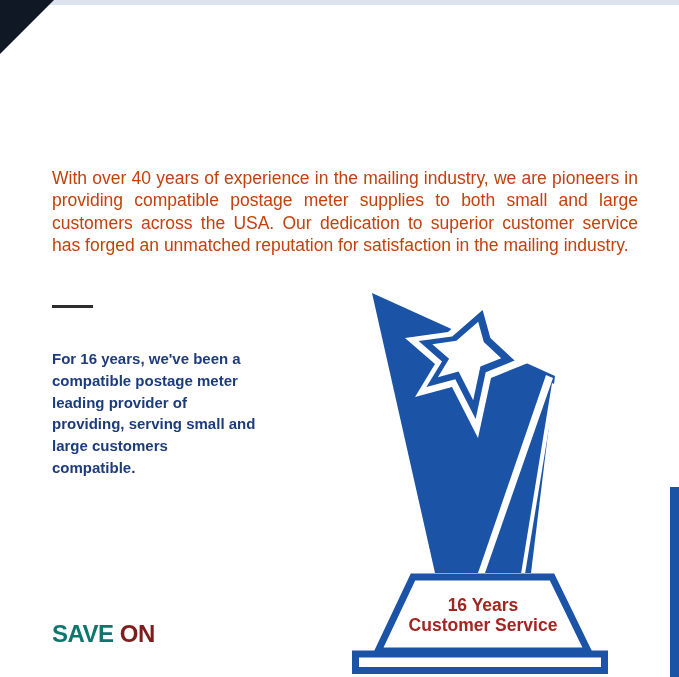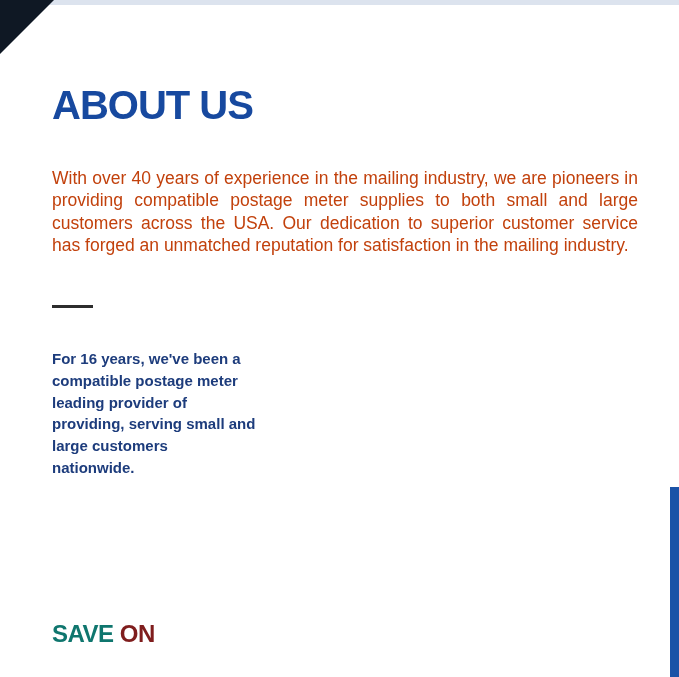--- a/index.html
+++ b/index.html
@@ -56,35 +56,54 @@
 </style>
 </head>
 <body>
 
 <div class="canvas">
 
   <div class="top-strip"></div>
   <div class="corner-triangle"></div>
   <div class="right-accent-bar"></div>
 
-  <h1 class="page-title">ABOUT US</h1>
 
   <p class="intro">With over 40 years of experience in the mailing industry, we are pioneers in providing compatible postage meter supplies to both small and large customers across the USA. Our dedication to superior customer service has forged an unmatched reputation for satisfaction in the mailing industry.</p>
 
   <div class="dash"></div>
 
   <div class="highlight">
     <div class="hl-line">For 16 years, we've been a</div>
     <div class="hl-line">compatible postage meter</div>
     <div class="hl-line">leading provider of</div>
     <div class="hl-line">providing, serving small and</div>
     <div class="hl-line">large customers</div>
-    <div class="hl-line">nationwide.</div>
+    <div class="hl-line">compatible.</div>
   </div>
 
+  <div class="trophy-wrap">
+    <svg width="270" height="387" viewBox="0 0 270 387">
+
+      <path d="M27,3 L210,86 L186,283 L90,283 Z" fill="#1b53a7"></path>
+
+      <path d="M201,85 L208,88 L140,283 L133,283 Z" fill="#ffffff"></path>
+      <path d="M207,93 L211,95 L180,284 L176,284 Z" fill="#ffffff"></path>
+
+      <path d="M142,8 L152,44 L183,73 L146,88 L133,148 L107,97 L70,107 L90,74 L60,48 L103,42 Z" fill="#ffffff"></path>
+      <path d="M137.6,19.9 L145.4,48 L169.6,70.6 L140.7,82.3 L130.6,129.1 L110.3,89.3 L81.4,97.1 L97,71.4 L73.6,51.1 L107.2,46.4 Z" fill="#1b53a7"></path>
+      <path d="M133.2,31.8 L138.8,51.9 L156.2,68.2 L135.4,76.6 L128.2,110.2 L113.6,81.6 L92.9,87.2 L104.1,68.7 L87.3,54.2 L111.4,50.8 Z" fill="#ffffff"></path>
+
+      <path d="M68,287 L207,287 L243,361 L33,361 Z" fill="#ffffff" stroke="#1b53a7" stroke-width="7" stroke-linejoin="miter"></path>
+
+      <rect x="10.5" y="364" width="249" height="16.5" fill="#ffffff" stroke="#1b53a7" stroke-width="7"></rect>
+
+      <text x="138" y="321" text-anchor="middle" font-size="17.5" class="award-text">16 Years</text>
+      <text x="138" y="341" text-anchor="middle" font-size="17.5" class="award-text">Customer Service</text>
+    </svg>
+  </div>
 
   <div class="logo">
     <div class="logo-main">
       <span class="logo-word1">SAVE</span>
       <span class="logo-word2">ON</span>
     </div>
   </div>
 
 </div>
 

